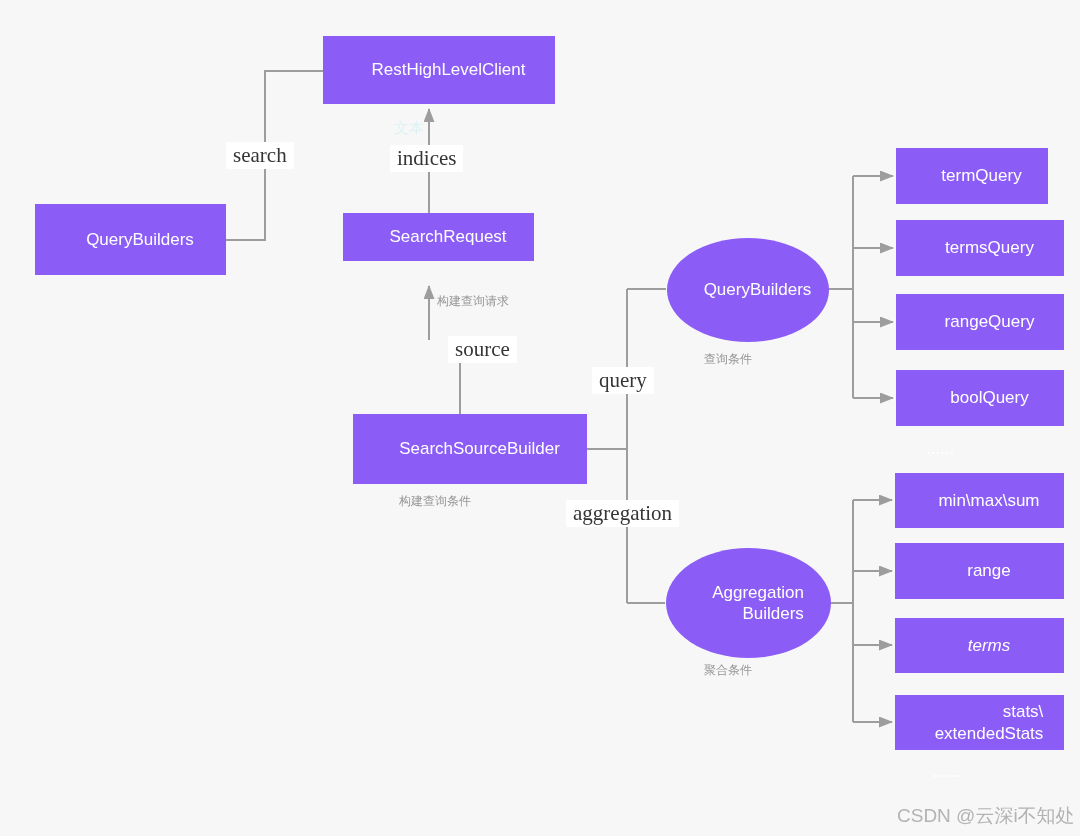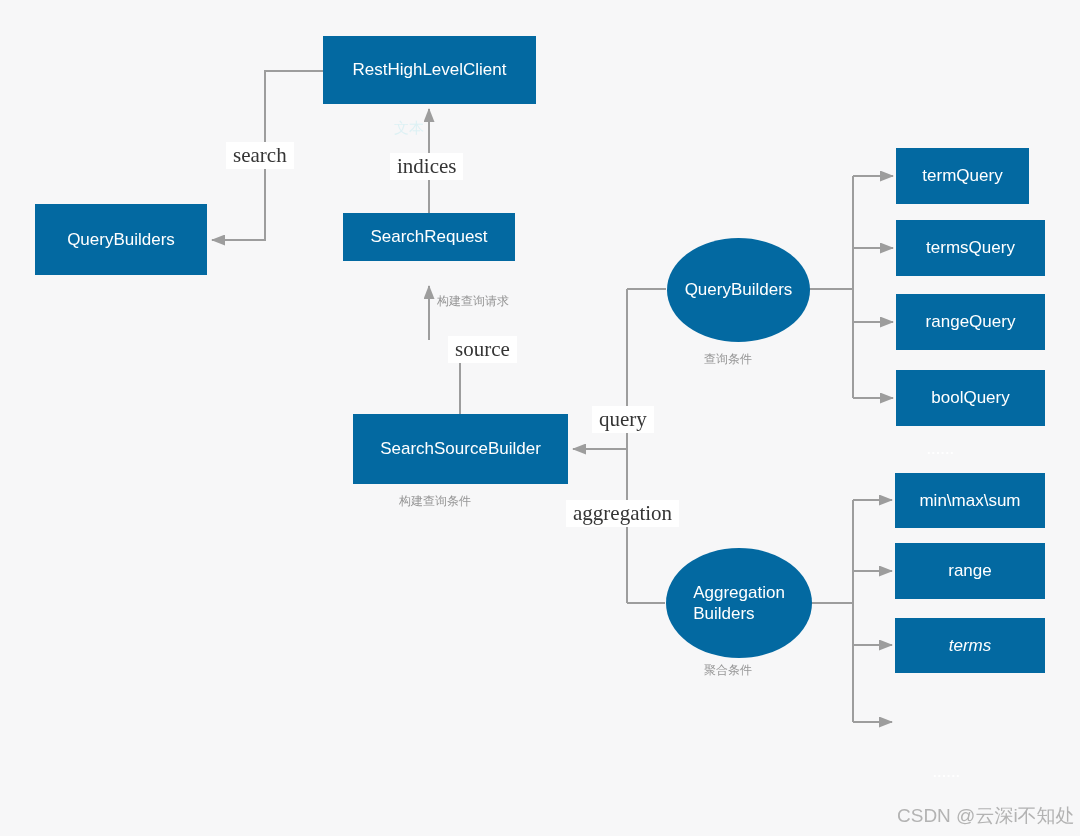--- a/index.html
+++ b/index.html
@@ -7,29 +7,30 @@
     position: relative;
     width: 1080px;
     height: 836px;
     background: #f7f7f8;
     font-family: "Liberation Sans", sans-serif;
     overflow: hidden;
   }
   svg.wires { position:absolute; left:0; top:0; width:1080px; height:836px; }
   .node {
     position:absolute;
-    background:#0369a1;
+    background:#8b5cf6;
     color:#ffffff;
     display:flex;
     align-items:center;
     justify-content:center;
-    text-align:left;
+    text-align:right;
     font-size:17px;
     line-height:1.25;
     white-space:pre-line;
+    padding-left:19px;
   }
   .ellipse { border-radius:50%; }
 
   
   #n-rest   { left:323px; top:36px;  width:213px; height:68px; }
   #n-sresp  { left:35px;  top:204px; width:172px; height:71px; }
   #n-sreq   { left:343px; top:213px; width:172px; height:48px; }
   #n-ssb    { left:353px; top:414px; width:215px; height:70px; }
   #n-qb     { left:667px; top:238px; width:143px; height:104px; }
   #n-ab     { left:666px; top:548px; width:146px; height:110px; }
@@ -45,23 +46,23 @@
   .elabel {
     position:absolute;
     font-size:21px;
     color:#353535;
     background:#ffffff;
     padding:1px 7px;
     white-space:nowrap;
     font-family:Liberation Serif, serif;
   }
   #l-search { left:226px; top:142px; }
-  #l-indices { left:390px; top:153px; }
+  #l-indices { left:390px; top:145px; }
   #l-source { left:408px; top:336px;margin-left:40px; }
-  #l-query { left:592px; top:367px;margin-top:39px; }
+  #l-query { left:592px; top:367px; }
   #l-aggregation { left:566px; top:500px; }
 
   .cnlabel {
     position:absolute;
     font-size:12px;
     color:#969696;
     white-space:nowrap;
   }
   #l-buildreq { left:437px; top:293px; }
   #l-buildcond { left:399px; top:493px; }
@@ -146,20 +147,22 @@
 Builders</div>
 
   <div class="node" id="n-termq">termQuery</div>
   <div class="node" id="n-termsq">termsQuery</div>
   <div class="node" id="n-rangeq">rangeQuery</div>
   <div class="node" id="n-boolq">boolQuery</div>
 
   <div class="node" id="n-mms">min\max\sum</div>
   <div class="node" id="n-rangea">range</div>
   <div class="node" id="n-termsa">terms</div>
+  <div class="node" id="n-stats">stats\
+extendedStats</div>
 
   <div class="elabel" id="l-search">search</div>
   <div class="elabel" id="l-indices">indices</div>
   <div class="elabel" id="l-source">source</div>
   <div class="elabel" id="l-query">query</div>
   <div class="elabel" id="l-aggregation">aggregation</div>
 
   <div class="cnlabel" id="l-buildreq">构建查询请求</div>
   <div class="cnlabel" id="l-buildcond">构建查询条件</div>
   <div class="cnlabel" id="l-querycond">查询条件</div>

